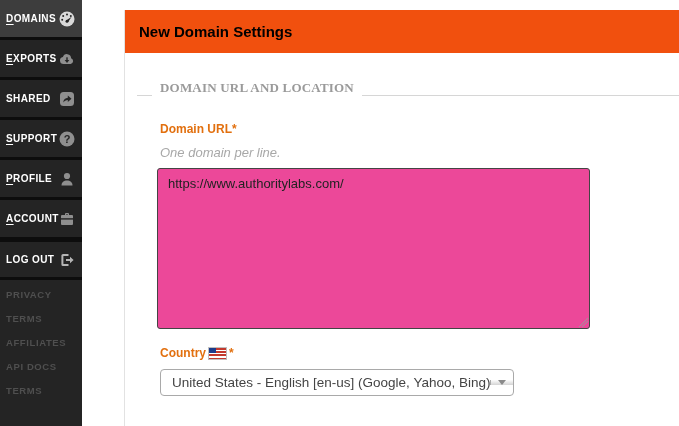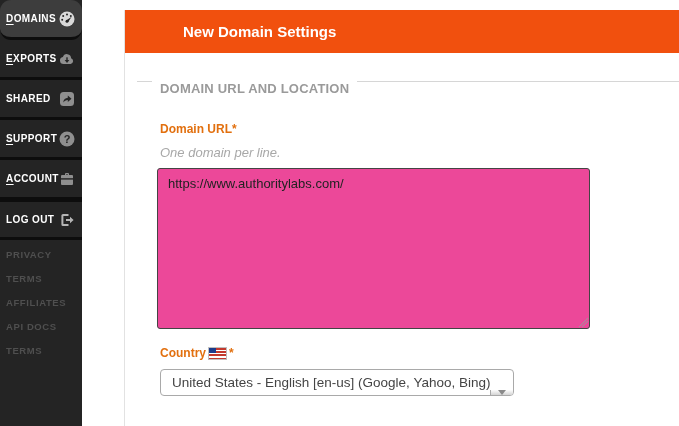--- a/index.html
+++ b/index.html
@@ -26,21 +26,21 @@
   }
   .nav-item {
     height: 40px;
     box-sizing: border-box;
     border-bottom: 3px solid var(--sidebar-sep);
     display: flex; align-items: center; justify-content: space-between;
     padding: 0 7px 0 6px;
     background: var(--sidebar-bg);
     cursor: pointer;
   }
-  .nav-item.active { background: var(--sidebar-active); border-radius: 11px; }
+  .nav-item.active { background: var(--sidebar-active); }
   .nav-item.separated { border-top: 2px solid var(--sidebar-sep); }
   .nav-label {
     color: #ffffff;
     font-size: 10px;
     font-weight: bold;
     letter-spacing: 0.4px;
     white-space: nowrap;
   }
   .nav-label .ul { text-decoration: underline; text-underline-offset: 2px; }
   .nav-icon { width: 16px; height: 16px; color: #8f8f8f; flex: 0 0 auto; }
@@ -68,29 +68,29 @@
     position: absolute; left: 42px; top: 10px; right: 0; bottom: 0;
     border-left: 1px solid #e2e2e2;
   }
   .card-header {
     background: var(--header-orange);
     height: 43px;
     display: flex; align-items: center;
     padding-left: 14px;
   }
   .card-title {
-    color: #ffffff;
+    color: #000000;
     font-size: 15px;
     font-weight: bold;
-    margin-left: 44px;
   }
   .legend-row {
-    display: flex; align-items: flex-start;
+    display: flex; align-items: flex-end;
     margin: 28px 0 0 12px;
     height: 15px;
+    font-family: Liberation Serif, serif;
   }
   .legend-dash { width: 15px; height: 1px; background: #d6d6d6; margin-right: 8px; }
   .legend-line { flex: 1; height: 1px; background: #d6d6d6; margin-left: 8px; }
   .legend-text {
     color: #9a9a9a;
     font-size: 13px;
     font-weight: bold;
     letter-spacing: 0.2px;
     white-space: nowrap;
   }
@@ -150,21 +150,21 @@
     background-image: radial-gradient(#fff 22%, transparent 24%);
     background-size: 2px 2px;
   }
   .select-box {
     margin-top: 9px;
     box-sizing: border-box;
     width: 354px; height: 27px;
     border: 1px solid #a9a9a9;
     border-radius: 4px;
     background: #fff;
-    display: flex; align-items: flex-end;
+    display: flex; align-items: center;
     cursor: pointer;
     overflow: hidden;
   }
   .select-value {
     flex: 1;
     font-size: 13.5px;
     color: #444;
     line-height: 25px;
     padding-left: 11px;
     white-space: nowrap;
@@ -227,20 +227,29 @@
       <div class="nav-item">
     <span class="nav-label"><span class="ul">S</span>UPPORT</span>
     <span class="nav-icon">
           <svg viewBox="0 0 16 16">
             <circle cx="8" cy="8" r="7.5" fill="currentColor"></circle>
             <text x="8" y="12" text-anchor="middle" font-family="Liberation Sans, sans-serif" font-size="11" font-weight="bold" fill="#242424">?</text>
           </svg>
         </span>
   </div>
       <div class="nav-item">
+    <span class="nav-label"><span class="ul">P</span>ROFILE</span>
+    <span class="nav-icon">
+          <svg viewBox="0 0 16 16">
+            <circle cx="8" cy="5" r="3.1" fill="currentColor"></circle>
+            <path d="M2.5 14.5c0-3.1 2.4-4.9 5.5-4.9s5.5 1.8 5.5 4.9z" fill="currentColor"></path>
+          </svg>
+        </span>
+  </div>
+      <div class="nav-item">
     <span class="nav-label"><span class="ul">A</span>CCOUNT</span>
     <span class="nav-icon">
           <svg viewBox="0 0 16 16">
             <path d="M6 4V3.2C6 2.5 6.5 2 7.2 2h1.6C9.5 2 10 2.5 10 3.2V4h3a1 1 0 0 1 1 1v8a1 1 0 0 1-1 1H3a1 1 0 0 1-1-1V5a1 1 0 0 1 1-1zM7.2 3.2V4h1.6v-.8z" fill="currentColor"></path>
             <rect x="2" y="7.2" width="12" height="1.4" fill="#242424"></rect>
           </svg>
         </span>
   </div>
       <div class="nav-item separated">
     <span class="nav-label">LOG OUT</span>

